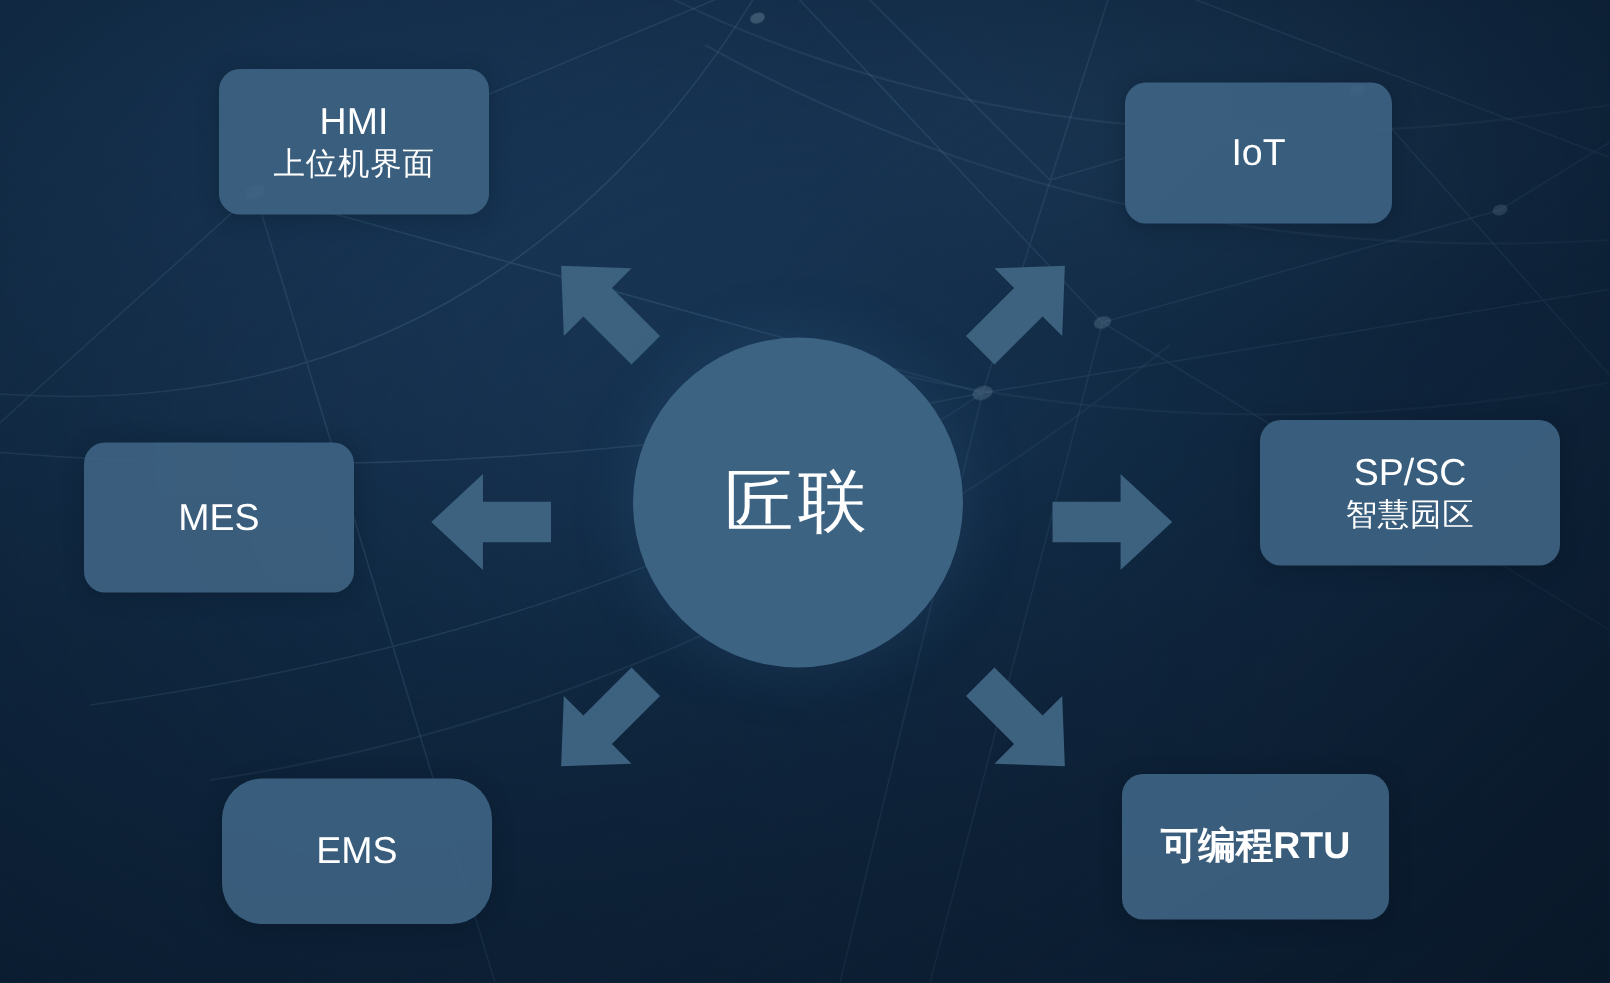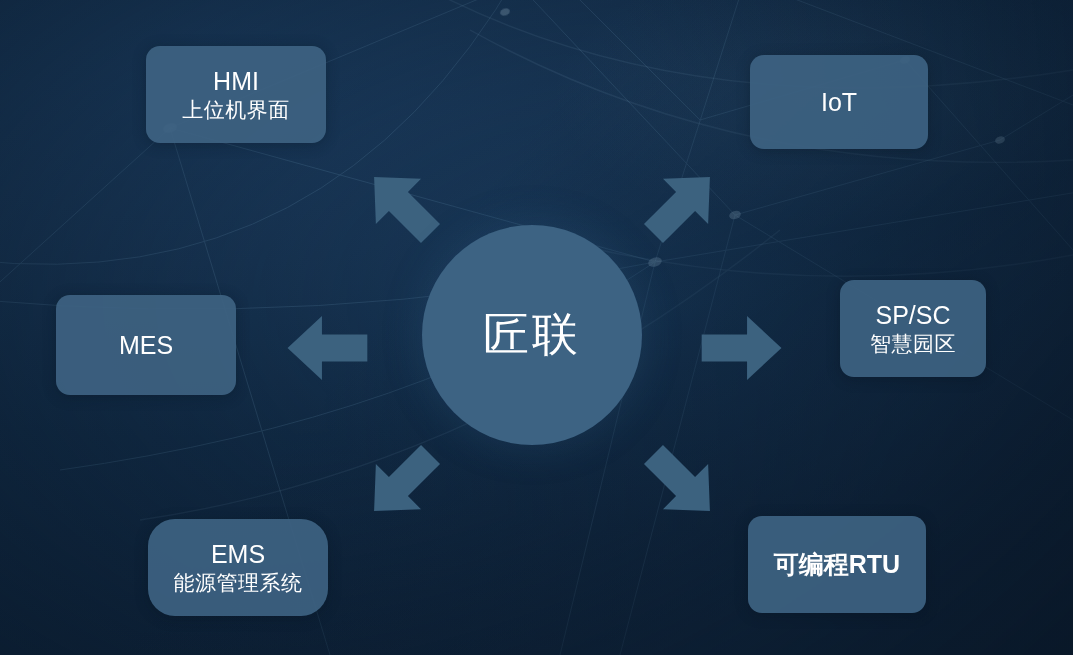--- a/index.html
+++ b/index.html
@@ -188,26 +188,25 @@
       <div class="card" style="left: 146px; top: 46px; width: 180px; height: 97px;">
         <div class="card-title">HMI</div>
         <div class="card-sub">上位机界面</div>
       </div>
       <div class="card" style="left: 750px; top: 55px; width: 178px; height: 94px;">
         <div class="card-title">IoT</div>
       </div>
       <div class="card" style="left: 56px; top: 295px; width: 180px; height: 100px;">
         <div class="card-title">MES</div>
       </div>
-      <div class="card" style="left: 840px; top: 280px; width: 146px; height: 97px;">
+      <div class="card" style="left: 840px; top: 280px; width: 200px; height: 97px;">
         <div class="card-title">SP/SC</div>
         <div class="card-sub">智慧园区</div>
       </div>
       <div class="card" style="left: 148px; top: 519px; width: 180px; height: 97px; border-radius: 27px;">
         <div class="card-title">EMS</div>
-        <div class="card-sub">能源管理系统</div>
       </div>
       <div class="card card-single" style="left: 748px; top: 516px; width: 178px; height: 97px;">
         <div class="card-title">可编程RTU</div>
       </div>
     </div>
 
 </div>
 
 </body></html>

